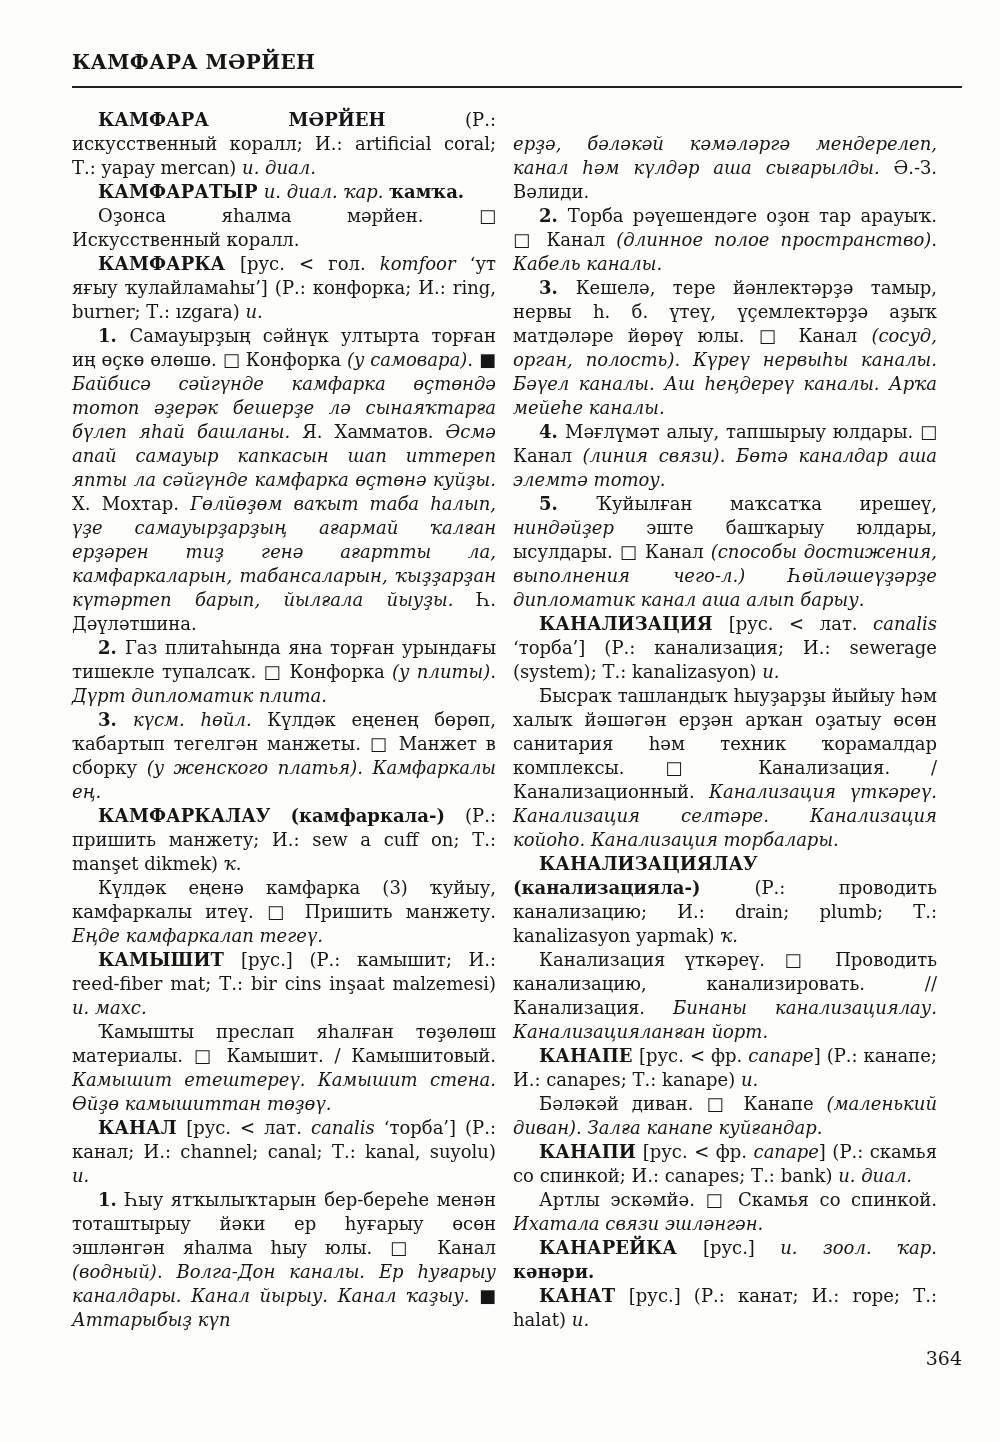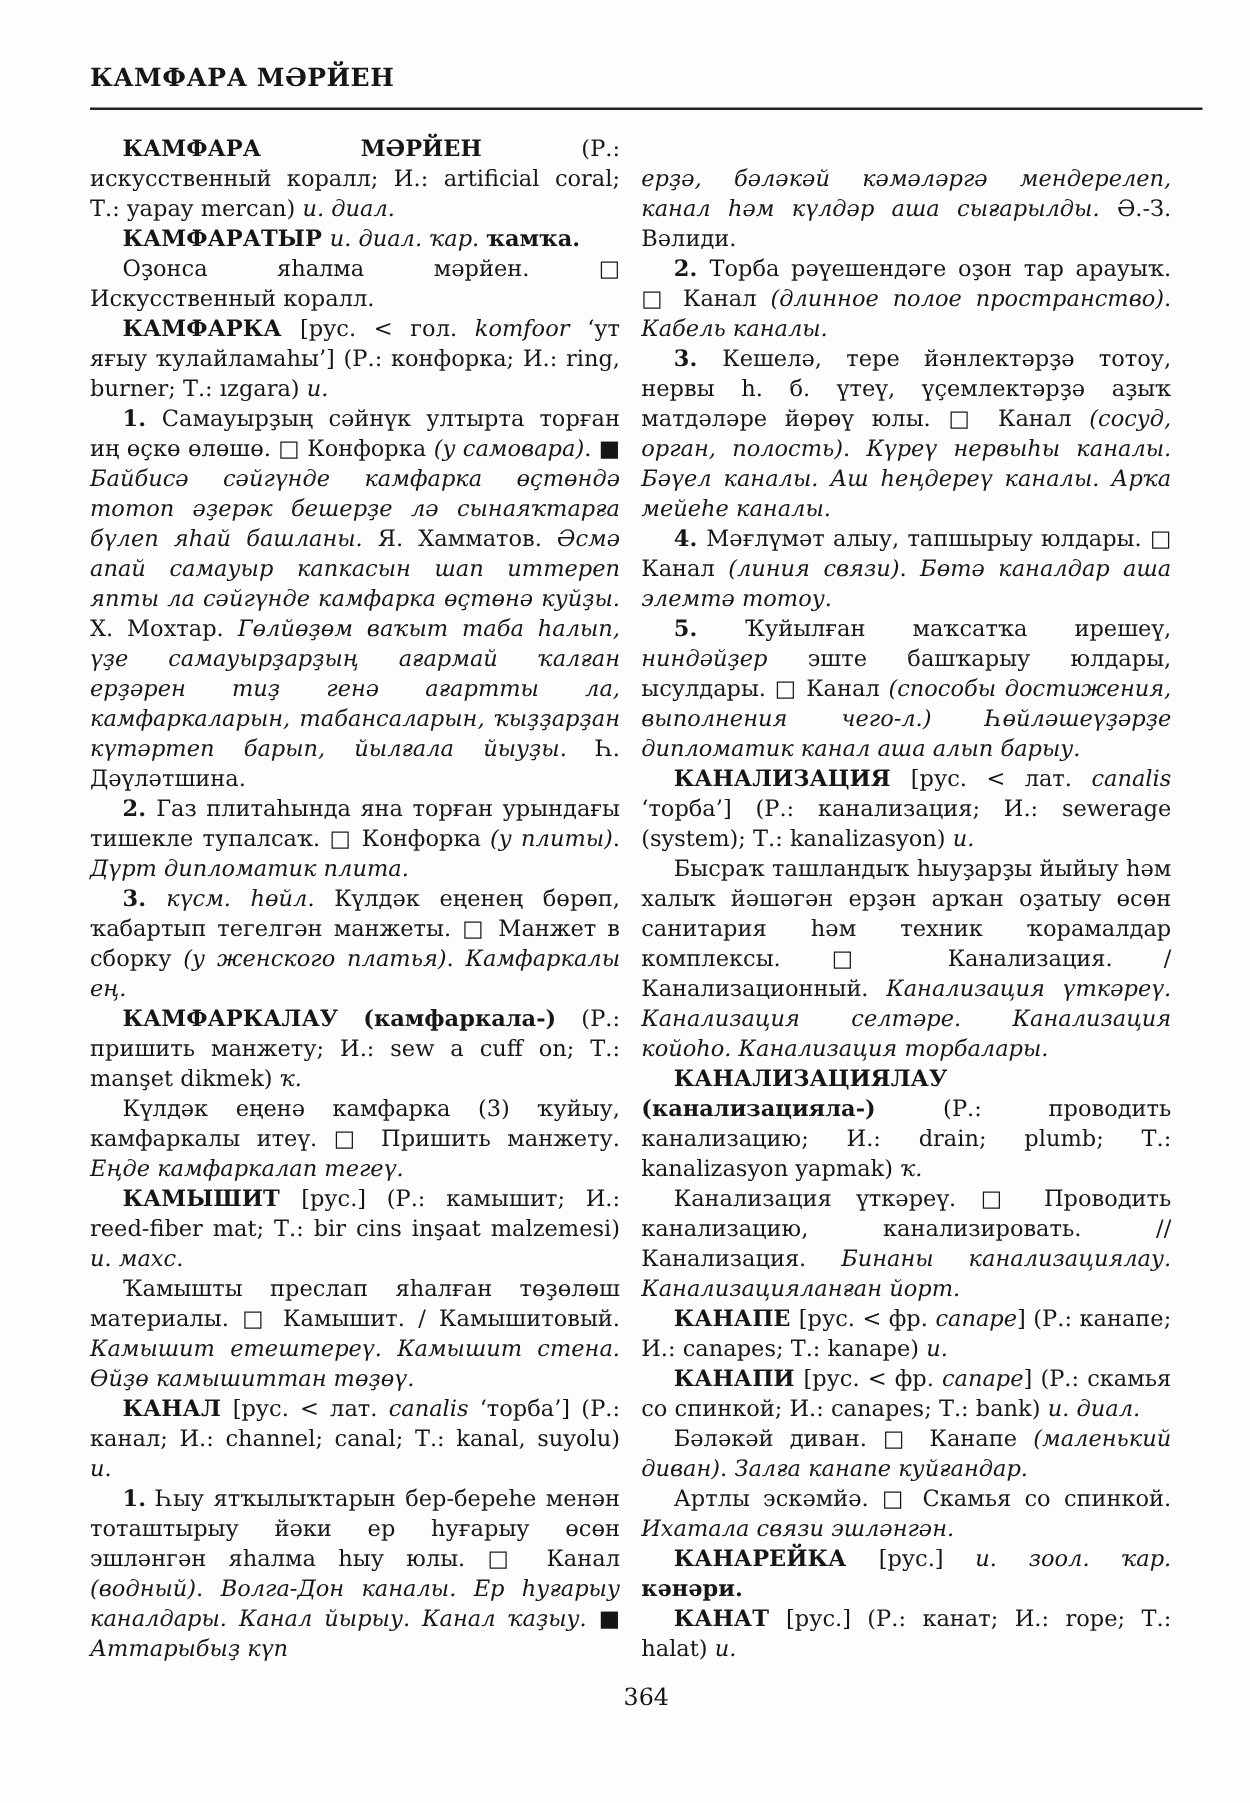--- a/index.html
+++ b/index.html
@@ -44,21 +44,21 @@
   .col p {
     margin: 0;
     text-indent: 26px;
   }
   .col p.no-indent {
     text-indent: 0;
   }
   .bold   { font-weight: 700; }
   .italic { font-style: italic; }
   .page-number {
-    text-align: center;
+    text-align: right;
     font-size: 19px;
     margin-top: 15px;
   }
 </style>
 </head>
 <body>
 
 <div class="page">
   <header>
     <div class="running-head">КАМФАРА МӘРЙЕН</div>
@@ -77,30 +77,30 @@
         <p><span class="bold">КАМФАРКАЛАУ (камфаркала-) </span><span>(Р.: пришить манжету; И.: sew a cuff on; Т.: manşet dikmek) </span><span class="italic">ҡ.</span></p>
         <p><span>Күлдәк еңенә камфарка (3) ҡуйыу, камфаркалы итеү. □ Пришить манжету. </span><span class="italic">Еңде камфаркалап тегеү.</span></p>
         <p><span class="bold">КАМЫШИТ </span><span>[рус.] (Р.: камышит; И.: reed-fiber mat; Т.: bir cins inşaat malzemesi) </span><span class="italic">и. махс.</span></p>
         <p><span>Ҡамышты преслап яһалған төҙөлөш материалы. □ Камышит. / Камышитовый. </span><span class="italic">Камышит етештереү. Камышит стена. Өйҙө камышиттан төҙөү.</span></p>
         <p><span class="bold">КАНАЛ </span><span>[рус. &lt; лат. </span><span class="italic">canalis</span><span> ‘торба’] (Р.: канал; И.: channel; canal; Т.: kanal, suyolu) </span><span class="italic">и.</span></p>
         <p><span class="bold">1. </span><span>Һыу ятҡылыҡтарын бер-береһе менән тоташтырыу йәки ер һуғарыу өсөн эшләнгән яһалма һыу юлы. □ Канал </span><span class="italic">(водный)</span><span>. </span><span class="italic">Волга-Дон каналы. Ер һуғарыу каналдары. Канал йырыу. Канал ҡаҙыу.</span><span> ■ </span><span class="italic">Аттарыбыҙ күп</span></p>
       </div>
     <div class="col">
         <p class="no-indent"><span class="italic">ерҙә, бәләкәй кәмәләргә мендерелеп, канал һәм күлдәр аша сығарылды.</span><span> Ә.-З. Вәлиди.</span></p>
         <p><span class="bold">2. </span><span>Торба рәүешендәге оҙон тар арауыҡ. □ Канал </span><span class="italic">(длинное полое пространство)</span><span>. </span><span class="italic">Кабель каналы.</span></p>
-        <p><span class="bold">3. </span><span>Кешелә, тере йәнлектәрҙә тотоу, нервы һ. б. үтеү, үҫемлектәрҙә аҙыҡ матдәләре йөрөү юлы. □ Канал </span><span class="italic">(сосуд, орган, полость)</span><span>. </span><span class="italic">Күреү нервыһы каналы. Бәүел каналы. Аш һеңдереү каналы. Арҡа мейеһе каналы.</span></p>
+        <p><span class="bold">3. </span><span>Кешелә, тере йәнлектәрҙә тамыр, нервы һ. б. үтеү, үҫемлектәрҙә аҙыҡ матдәләре йөрөү юлы. □ Канал </span><span class="italic">(сосуд, орган, полость)</span><span>. </span><span class="italic">Күреү нервыһы каналы. Бәүел каналы. Аш һеңдереү каналы. Арҡа мейеһе каналы.</span></p>
         <p><span class="bold">4. </span><span>Мәғлүмәт алыу, тапшырыу юлдары. □ Канал </span><span class="italic">(линия связи)</span><span>. </span><span class="italic">Бөтә каналдар аша элемтә тотоу.</span></p>
         <p><span class="bold">5. </span><span>Ҡуйылған маҡсатҡа ирешеү, </span><span class="italic">ниндәйҙер</span><span> эште башҡарыу юлдары, ысулдары. □ Канал </span><span class="italic">(способы достижения, выполнения чего-л.)</span><span> </span><span class="italic">Һөйләшеүҙәрҙе дипломатик канал аша алып барыу.</span></p>
         <p><span class="bold">КАНАЛИЗАЦИЯ </span><span>[рус. &lt; лат. </span><span class="italic">canalis</span><span> ‘торба’] (Р.: канализация; И.: sewerage (system); Т.: kanalizasyon) </span><span class="italic">и.</span></p>
         <p><span>Бысраҡ ташландыҡ һыуҙарҙы йыйыу һәм халыҡ йәшәгән ерҙән арҡан оҙатыу өсөн санитария һәм техник ҡорамалдар комплексы. □ Канализация. / Канализационный. </span><span class="italic">Канализация үткәреү. Канализация селтәре. Канализация койоһо. Канализация торбалары.</span></p>
         <p><span class="bold">КАНАЛИЗАЦИЯЛАУ (канализацияла-) </span><span>(Р.: проводить канализацию; И.: drain; plumb; Т.: kanalizasyon yapmak) </span><span class="italic">ҡ.</span></p>
         <p><span>Канализация үткәреү. □ Проводить канализацию, канализировать. // Канализация. </span><span class="italic">Бинаны канализациялау. Канализацияланған йорт.</span></p>
         <p><span class="bold">КАНАПЕ </span><span>[рус. &lt; фр. </span><span class="italic">canape</span><span>] (Р.: канапе; И.: canapes; Т.: kanape) </span><span class="italic">и.</span></p>
+        <p><span>Бәләкәй диван. □ Канапе </span><span class="italic">(маленький диван)</span><span>. </span><span class="italic">Залға канапе куйғандар.</span></p>
         <p><span class="bold">КАНАПИ </span><span>[рус. &lt; фр. </span><span class="italic">canape</span><span>] (Р.: скамья со спинкой; И.: canapes; Т.: bank) </span><span class="italic">и. диал.</span></p>
-        <p><span>Бәләкәй диван. □ Канапе </span><span class="italic">(маленький диван)</span><span>. </span><span class="italic">Залға канапе куйғандар.</span></p>
         <p><span>Артлы эскәмйә. □ Скамья со спинкой. </span><span class="italic">Ихатала связи эшләнгән.</span></p>
         <p><span class="bold">КАНАРЕЙКА </span><span>[рус.] </span><span class="italic">и. зоол. ҡар. </span><span class="bold">кәнәри.</span></p>
         <p><span class="bold">КАНАТ </span><span>[рус.] (Р.: канат; И.: rope; Т.: halat) </span><span class="italic">и.</span></p>
       </div>
   </main>
 
   <footer>
     <div class="page-number">364</div>
   </footer>
 </div>

